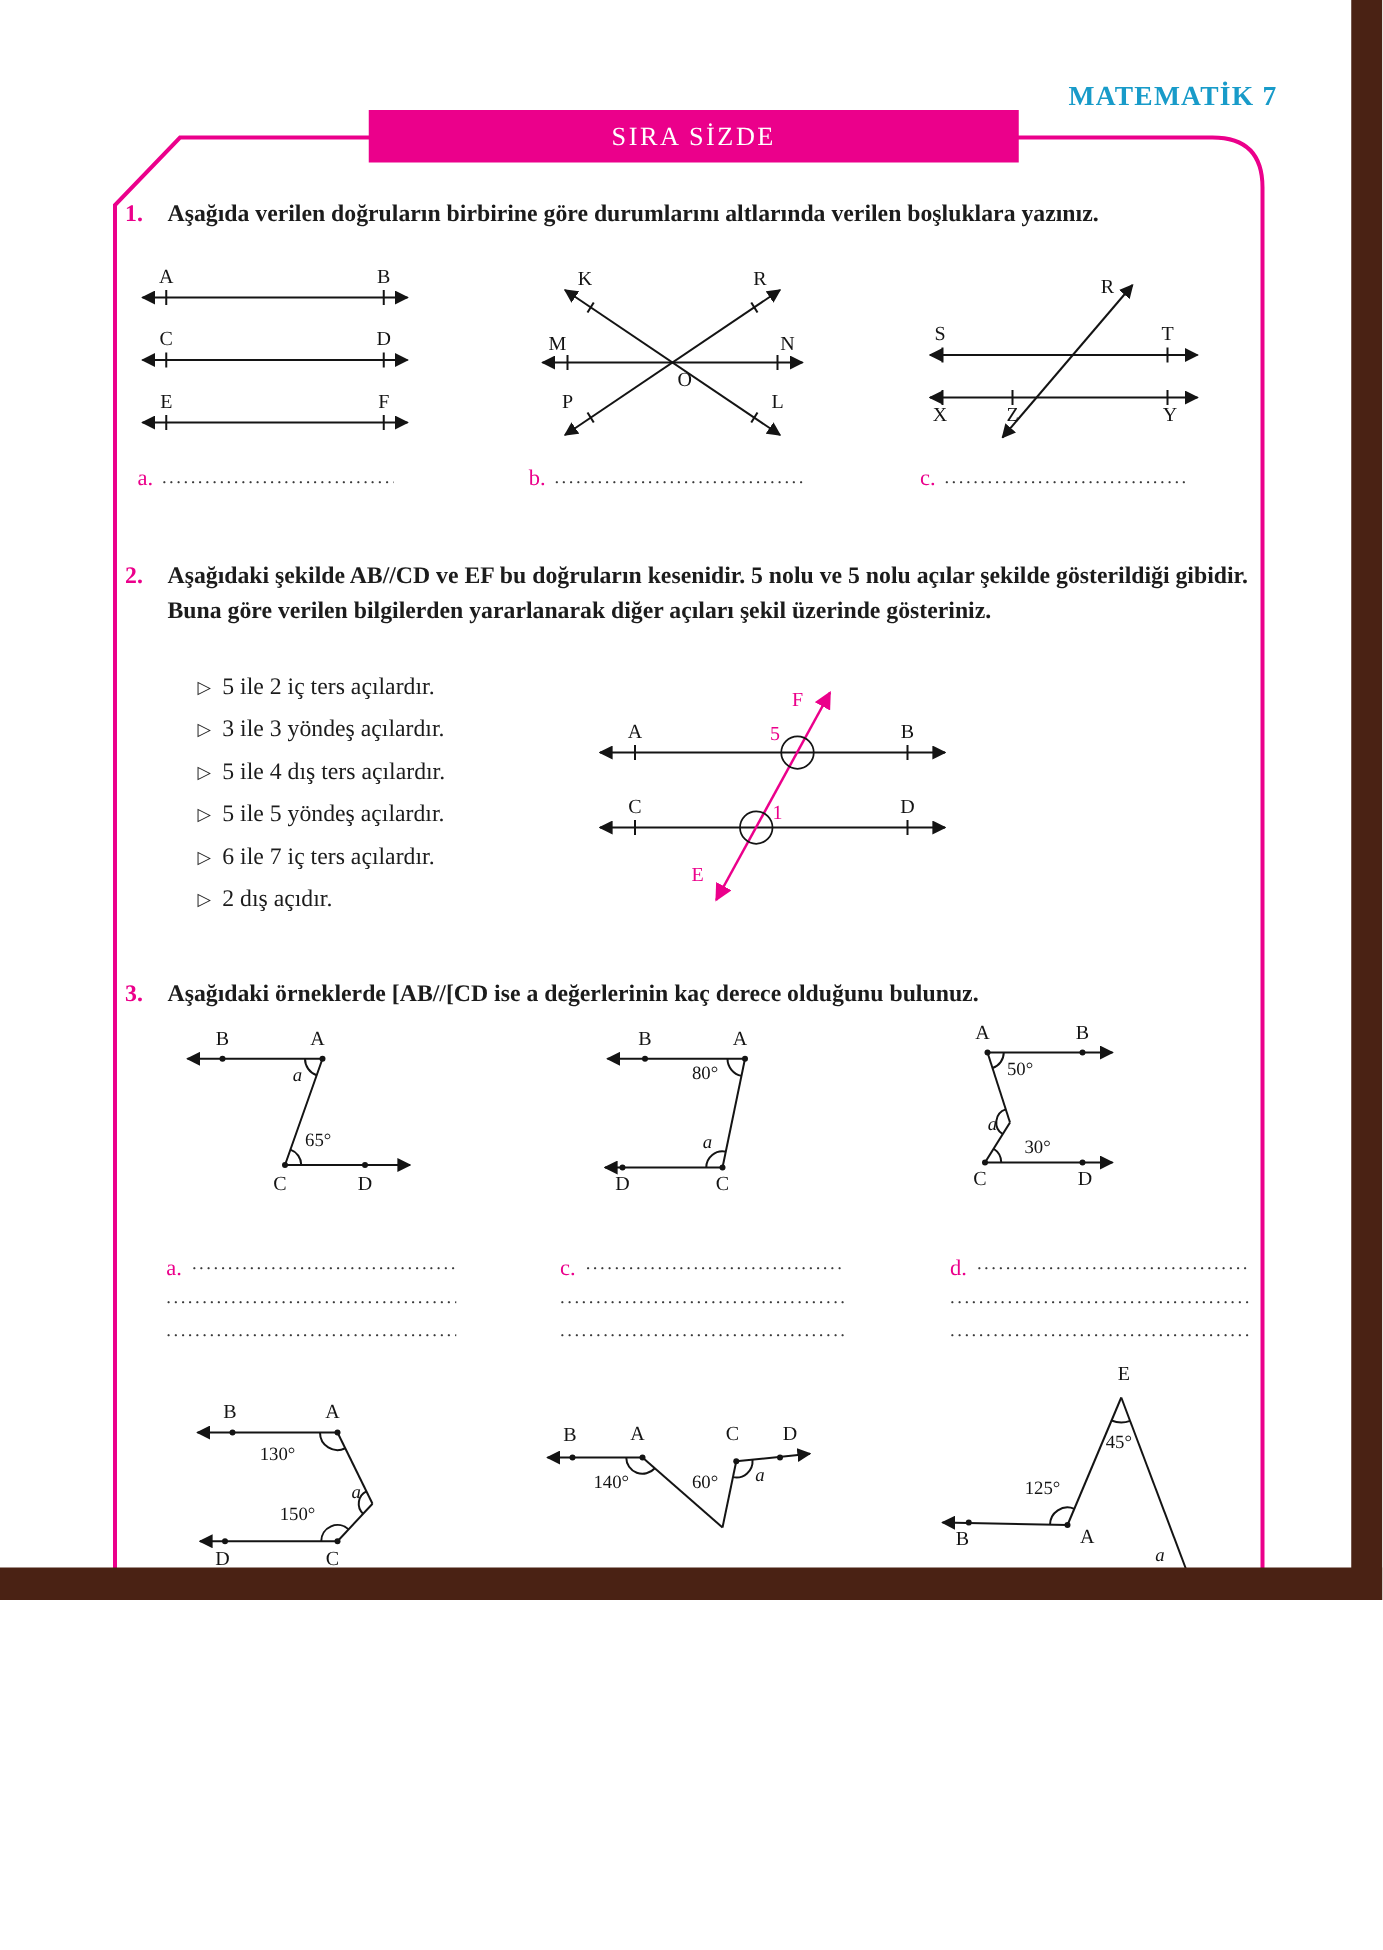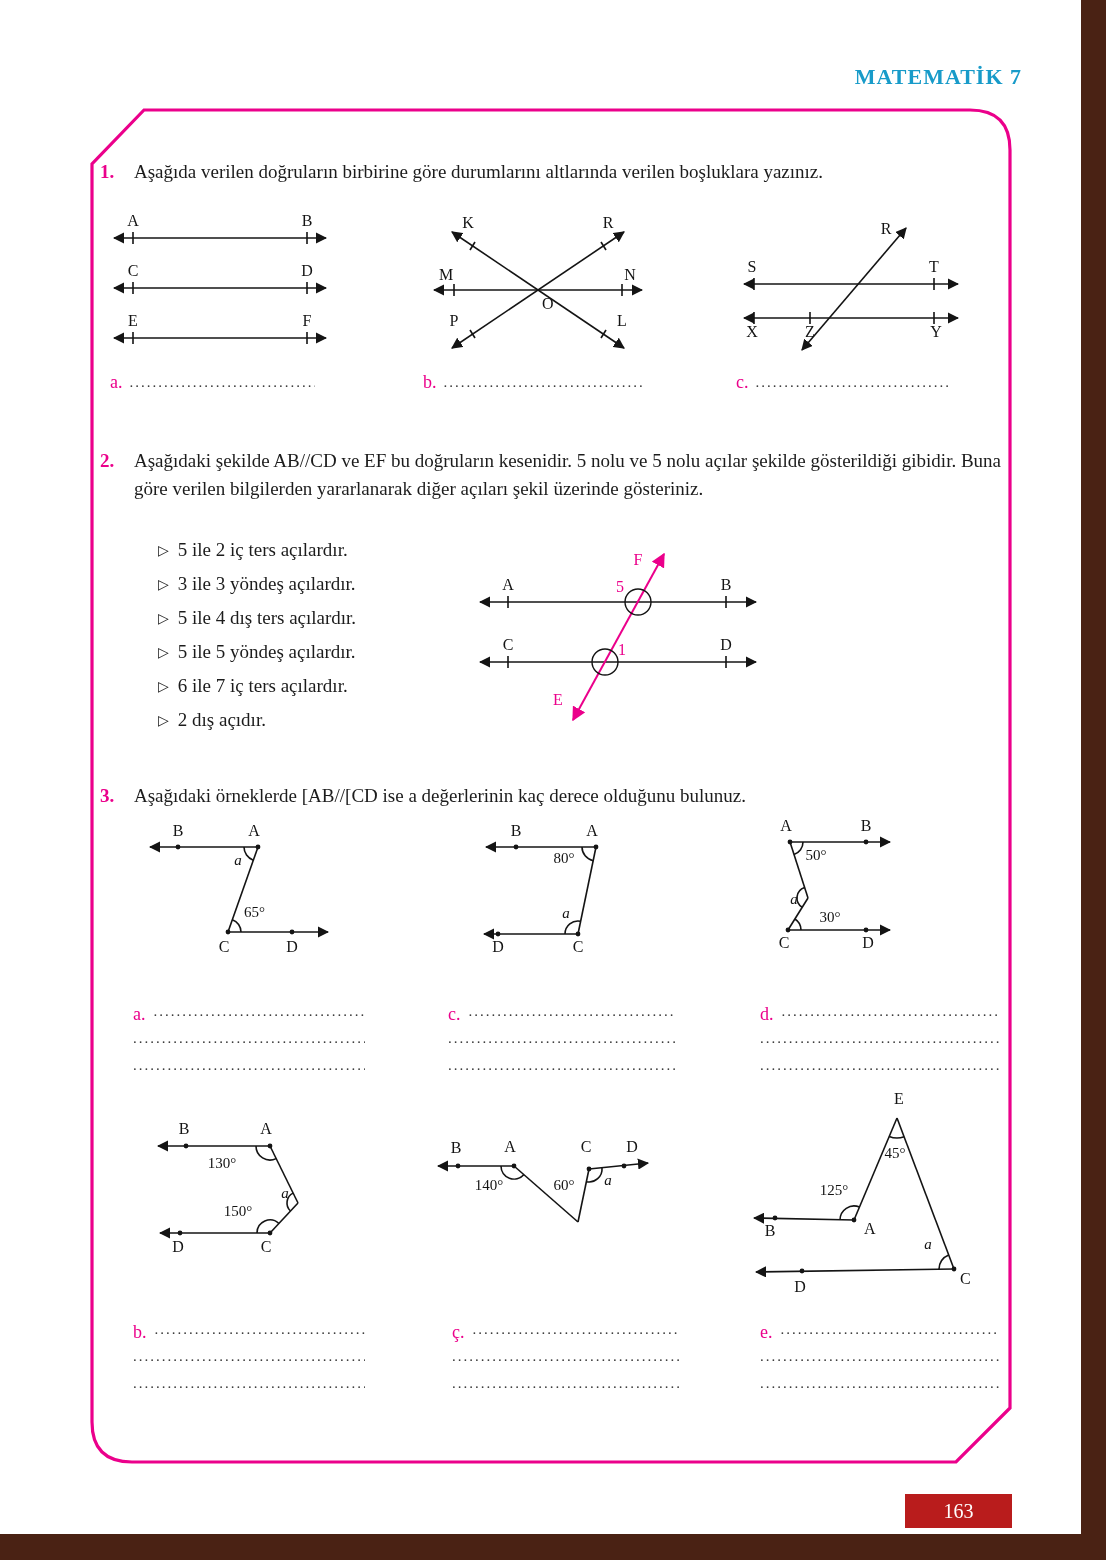--- a/index.html
+++ b/index.html
@@ -1,35 +1,35 @@
 <!DOCTYPE html>
 <html><head>
 <meta charset="utf-8">
 <style>
   * { box-sizing: border-box; }
   html,body { margin:0; padding:0; background:#ffffff; }
   body { font-family:"Liberation Serif","DejaVu Serif",serif; }
-  .page { position:relative; width:1106px; height:1560px; background:#fff; overflow:hidden; }
+  .page { position:relative; width:1106px; height:1280px; background:#fff; overflow:hidden; }
   .abs { position:absolute; }
 
   .header-title { position:absolute; top:64px; right:84px; font-size:22px; font-weight:bold;
                   color:#189bc9; letter-spacing:1px; }
   .banner { position:absolute; left:295px; top:88px; width:520px; height:42px; background:#eb008b;
             color:#fff; display:flex; align-items:center; justify-content:center;
             font-size:21px; letter-spacing:2px; }
   .frame { position:absolute; left:88px; top:108px; }
 
   .strip-right  { position:absolute; top:0; right:0; width:25px; height:1560px; background:#4a2214; }
   .strip-bottom { position:absolute; left:0; bottom:0; width:1106px; height:26px; background:#4a2214; }
   .pagenum-box { position:absolute; left:905px; top:1494px; width:107px; height:34px; background:#b91c1c;
                  color:#fff; font-size:20px; display:flex; align-items:center; justify-content:center; }
 
   .qrow { position:absolute; display:flex; font-size:19px; color:#1c1c1c; line-height:1.45; }
   .qnum { flex:0 0 34px; color:#eb008b; font-weight:bold; }
-  .qtext { flex:1; }
+  .qtext { flex:1;font-weight:bold; }
 
   .bullets { position:absolute; left:158px; top:533px; font-size:19px; color:#1c1c1c; }
   .bullet-row { display:flex; gap:9px; height:34px; align-items:center; }
   .bullet-marker { color:#222; font-size:14px; }
 
   .ans1 { position:absolute; display:flex; align-items:flex-end; font-size:18px; }
   .ans1 .lbl { color:#eb008b; margin-right:7px; }
   .dotline { overflow:hidden; white-space:nowrap; color:#3a3a3a; font-size:15px;
              letter-spacing:2px; height:21px; line-height:21px; }
   .ans3 { position:absolute; font-size:18px; }
@@ -46,20 +46,21 @@
 <body>
 
 <div class="page">
 
   <div class="header-title">MATEMATİK 7</div>
 
   <svg class="frame" width="926" height="1358" viewBox="0 0 926 1358">
     <path d="M 56 2 L 882 2 Q 922 2 922 42 L 922 1300 L 868 1354 L 44 1354 Q 4 1354 4 1314 L 4 56 Z" fill="none" stroke="#eb008b" stroke-width="3.2"></path>
   </svg>
 
+  <div class="banner">SIRA SİZDE</div>
 
   <div class="qrow" style="left:100px;top:158px;width:900px">
     <div class="qnum">1.</div>
     <div class="qtext">Aşağıda verilen doğruların birbirine göre durumlarını altlarında verilen boşluklara yazınız.</div>
   </div>
 
   <svg class="abs" style="left:100px;top:210px" width="240" height="140" viewBox="0 0 240 140">
     <defs>
         <marker id="ar1" viewBox="0 0 10 10" refX="9" refY="5" markerWidth="7" markerHeight="7" orient="auto-start-reverse">
           <path d="M0 0 L10 5 L0 10 z" fill="#141414"></path>

